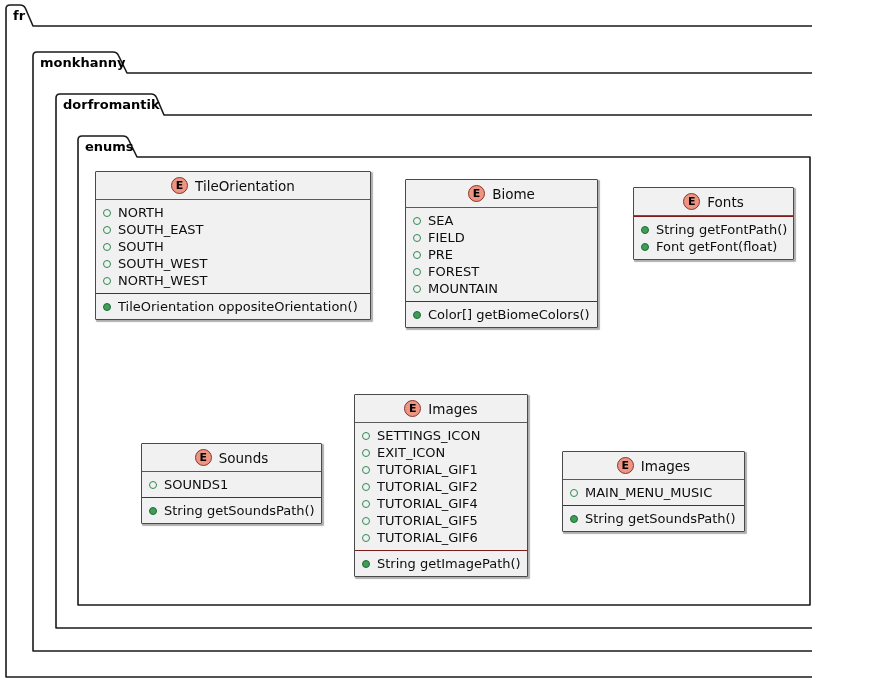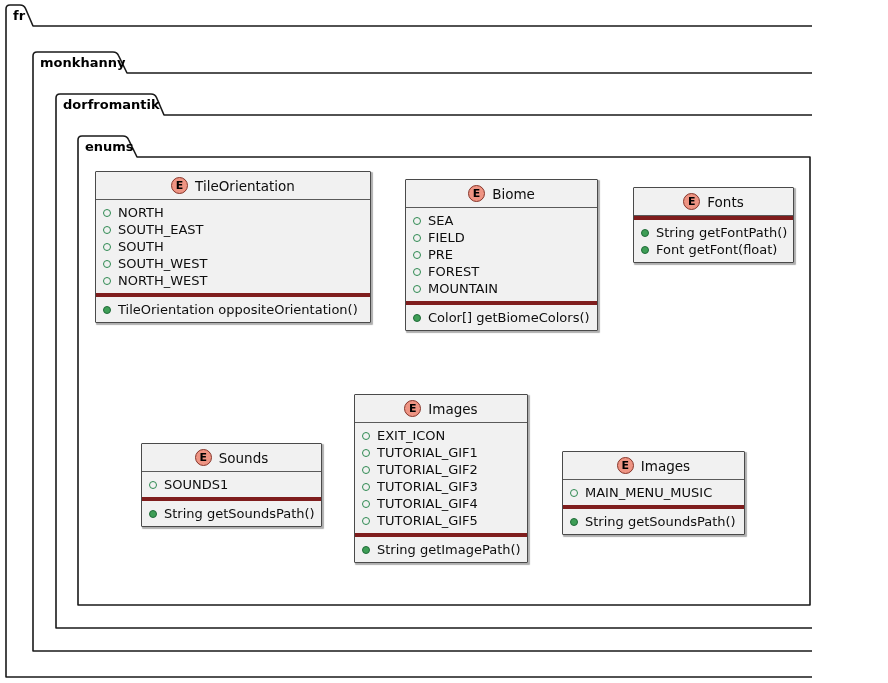--- a/index.html
+++ b/index.html
@@ -69,21 +69,21 @@
     justify-content: center;
     line-height: 1;
     flex: 0 0 auto;
   }
   .box-title {
     font-size: 13.5px;
     white-space: nowrap;
   }
 
   .compartment { padding: 4px 0 4px 0; }
-  .methods { border-top: 4px solid #7f1d1d; }
+  .methods { border-top: 1px solid #7f1d1d; }
 
   .row {
     display: flex;
     align-items: center;
     gap: 7px;
     height: 17px;
     padding: 0 9px 0 7px;
     white-space: nowrap;
   }
   .ficon, .micon {
@@ -225,42 +225,46 @@
   </div>
 
   <div class="enum-box" style="left:354px; top:394px; width:174px;">
     <div class="box-header">
       <span class="spot">E</span>
       <span class="box-title">Images</span>
     </div>
     <div class="compartment fields">
         <div class="row">
           <span class="ficon"></span>
+          <span>SETTINGS_ICON</span>
+        </div>
+        <div class="row">
+          <span class="ficon"></span>
           <span>EXIT_ICON</span>
         </div>
         <div class="row">
           <span class="ficon"></span>
           <span>TUTORIAL_GIF1</span>
         </div>
         <div class="row">
           <span class="ficon"></span>
           <span>TUTORIAL_GIF2</span>
         </div>
         <div class="row">
           <span class="ficon"></span>
-          <span>TUTORIAL_GIF3</span>
-        </div>
-        <div class="row">
-          <span class="ficon"></span>
           <span>TUTORIAL_GIF4</span>
         </div>
         <div class="row">
           <span class="ficon"></span>
           <span>TUTORIAL_GIF5</span>
         </div>
+        <div class="row">
+          <span class="ficon"></span>
+          <span>TUTORIAL_GIF6</span>
+        </div>
       </div>
     <div class="compartment methods">
         <div class="row">
           <span class="micon"></span>
           <span>String getImagePath()</span>
         </div>
       </div>
   </div>
 
   <div class="enum-box" style="left:562px; top:451px; width:183px;">

